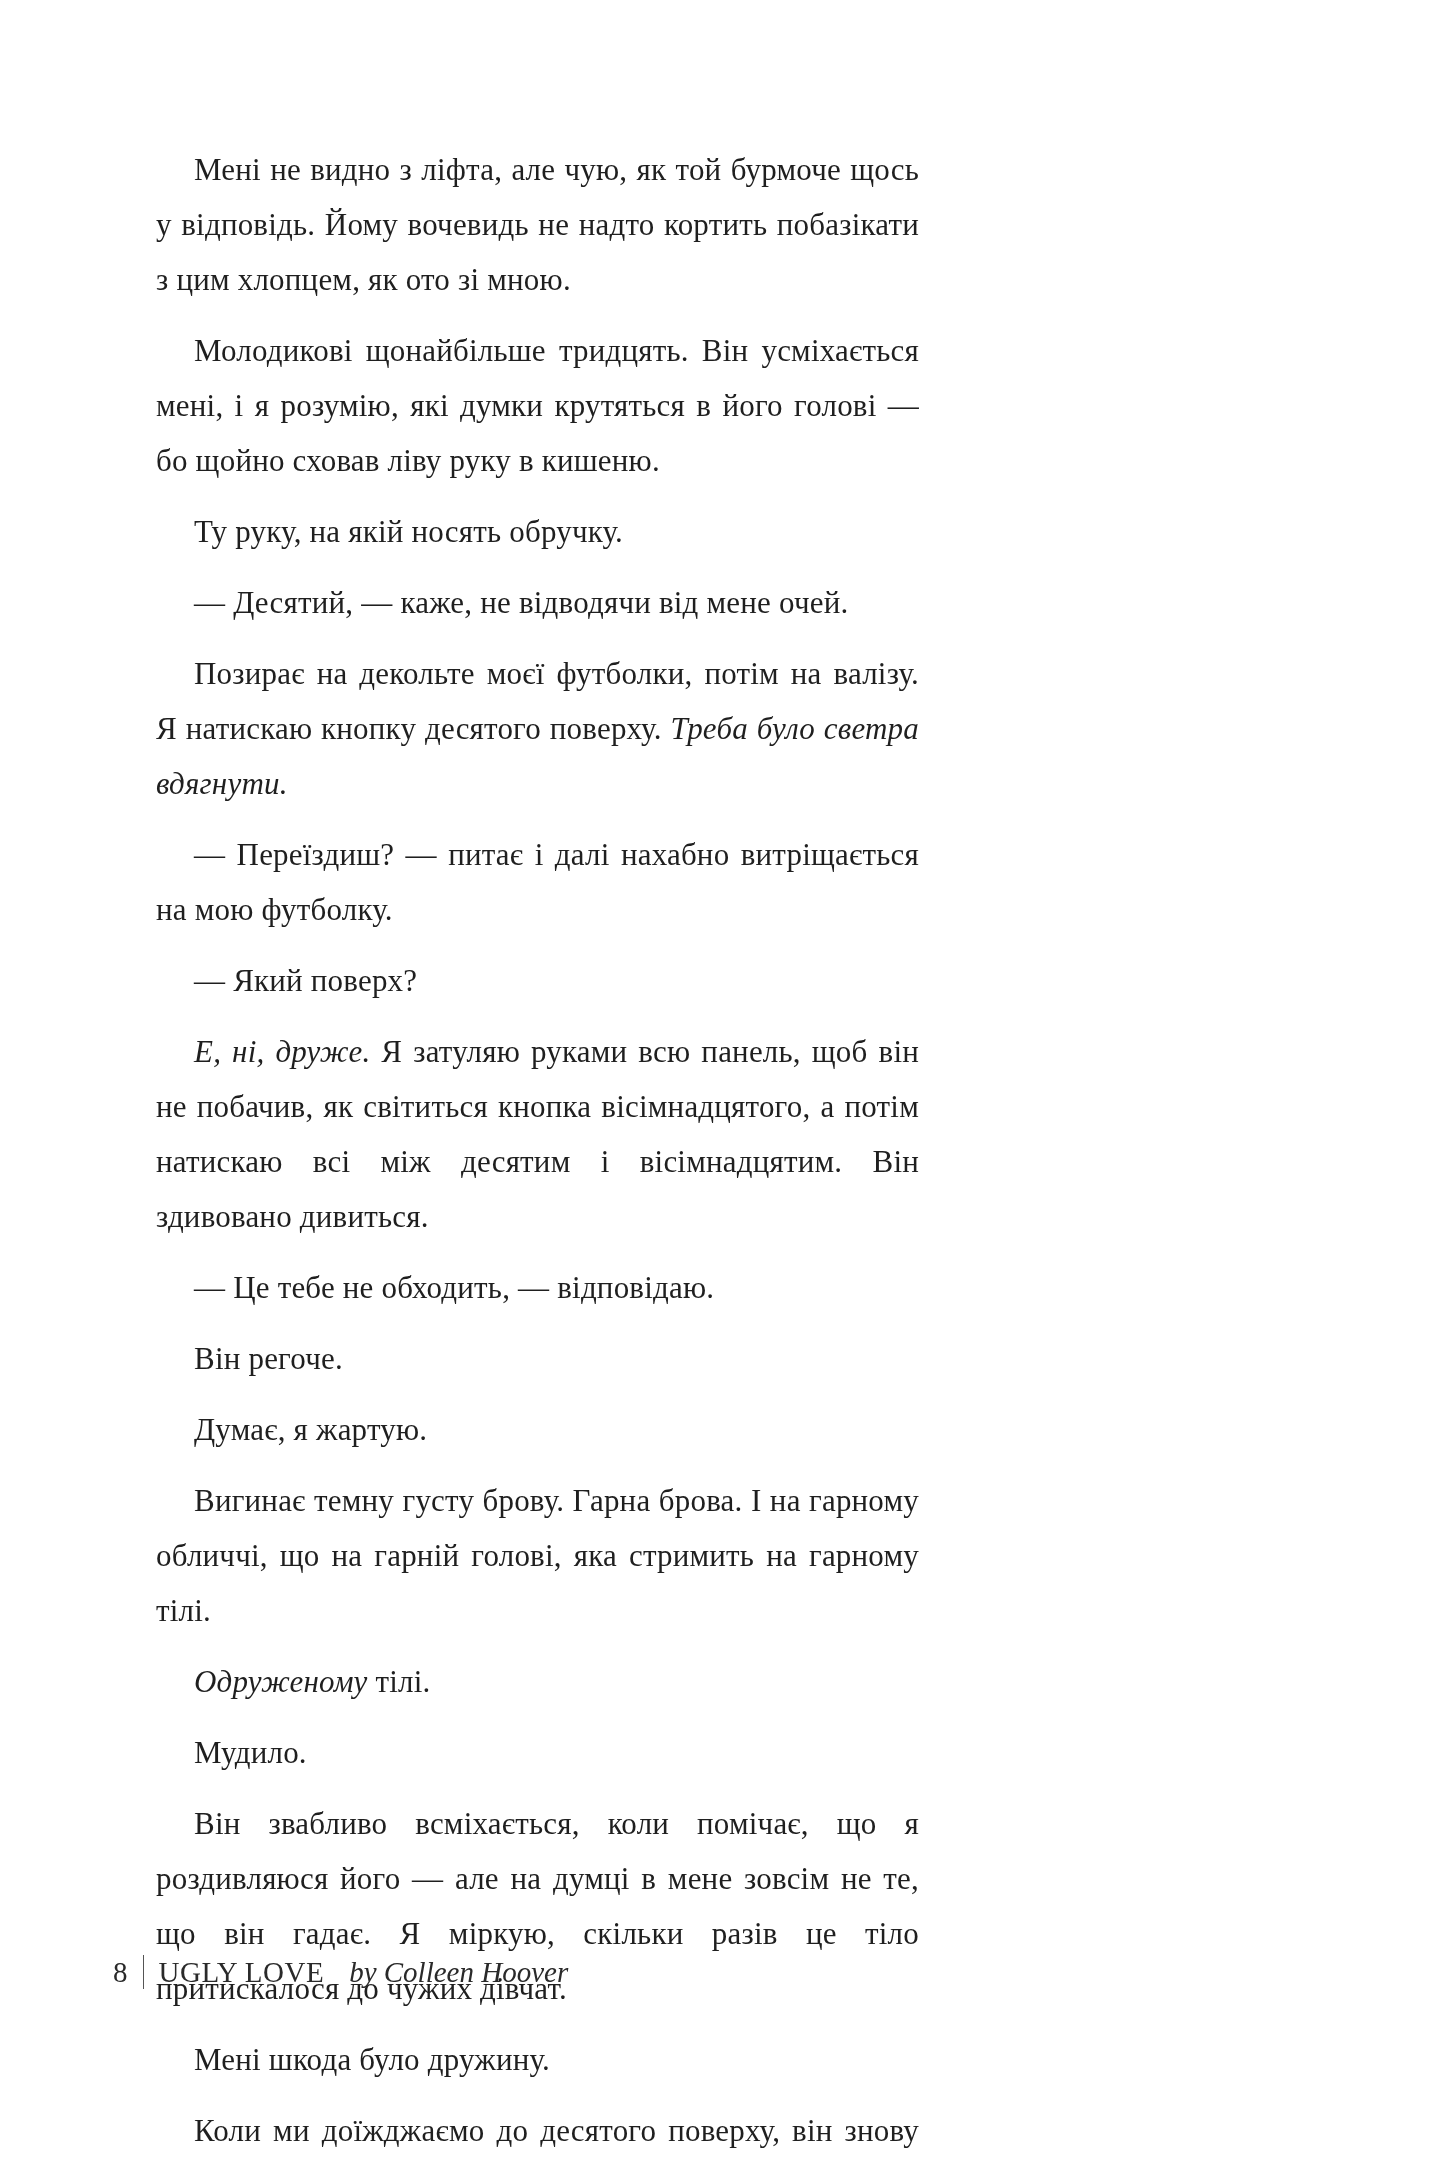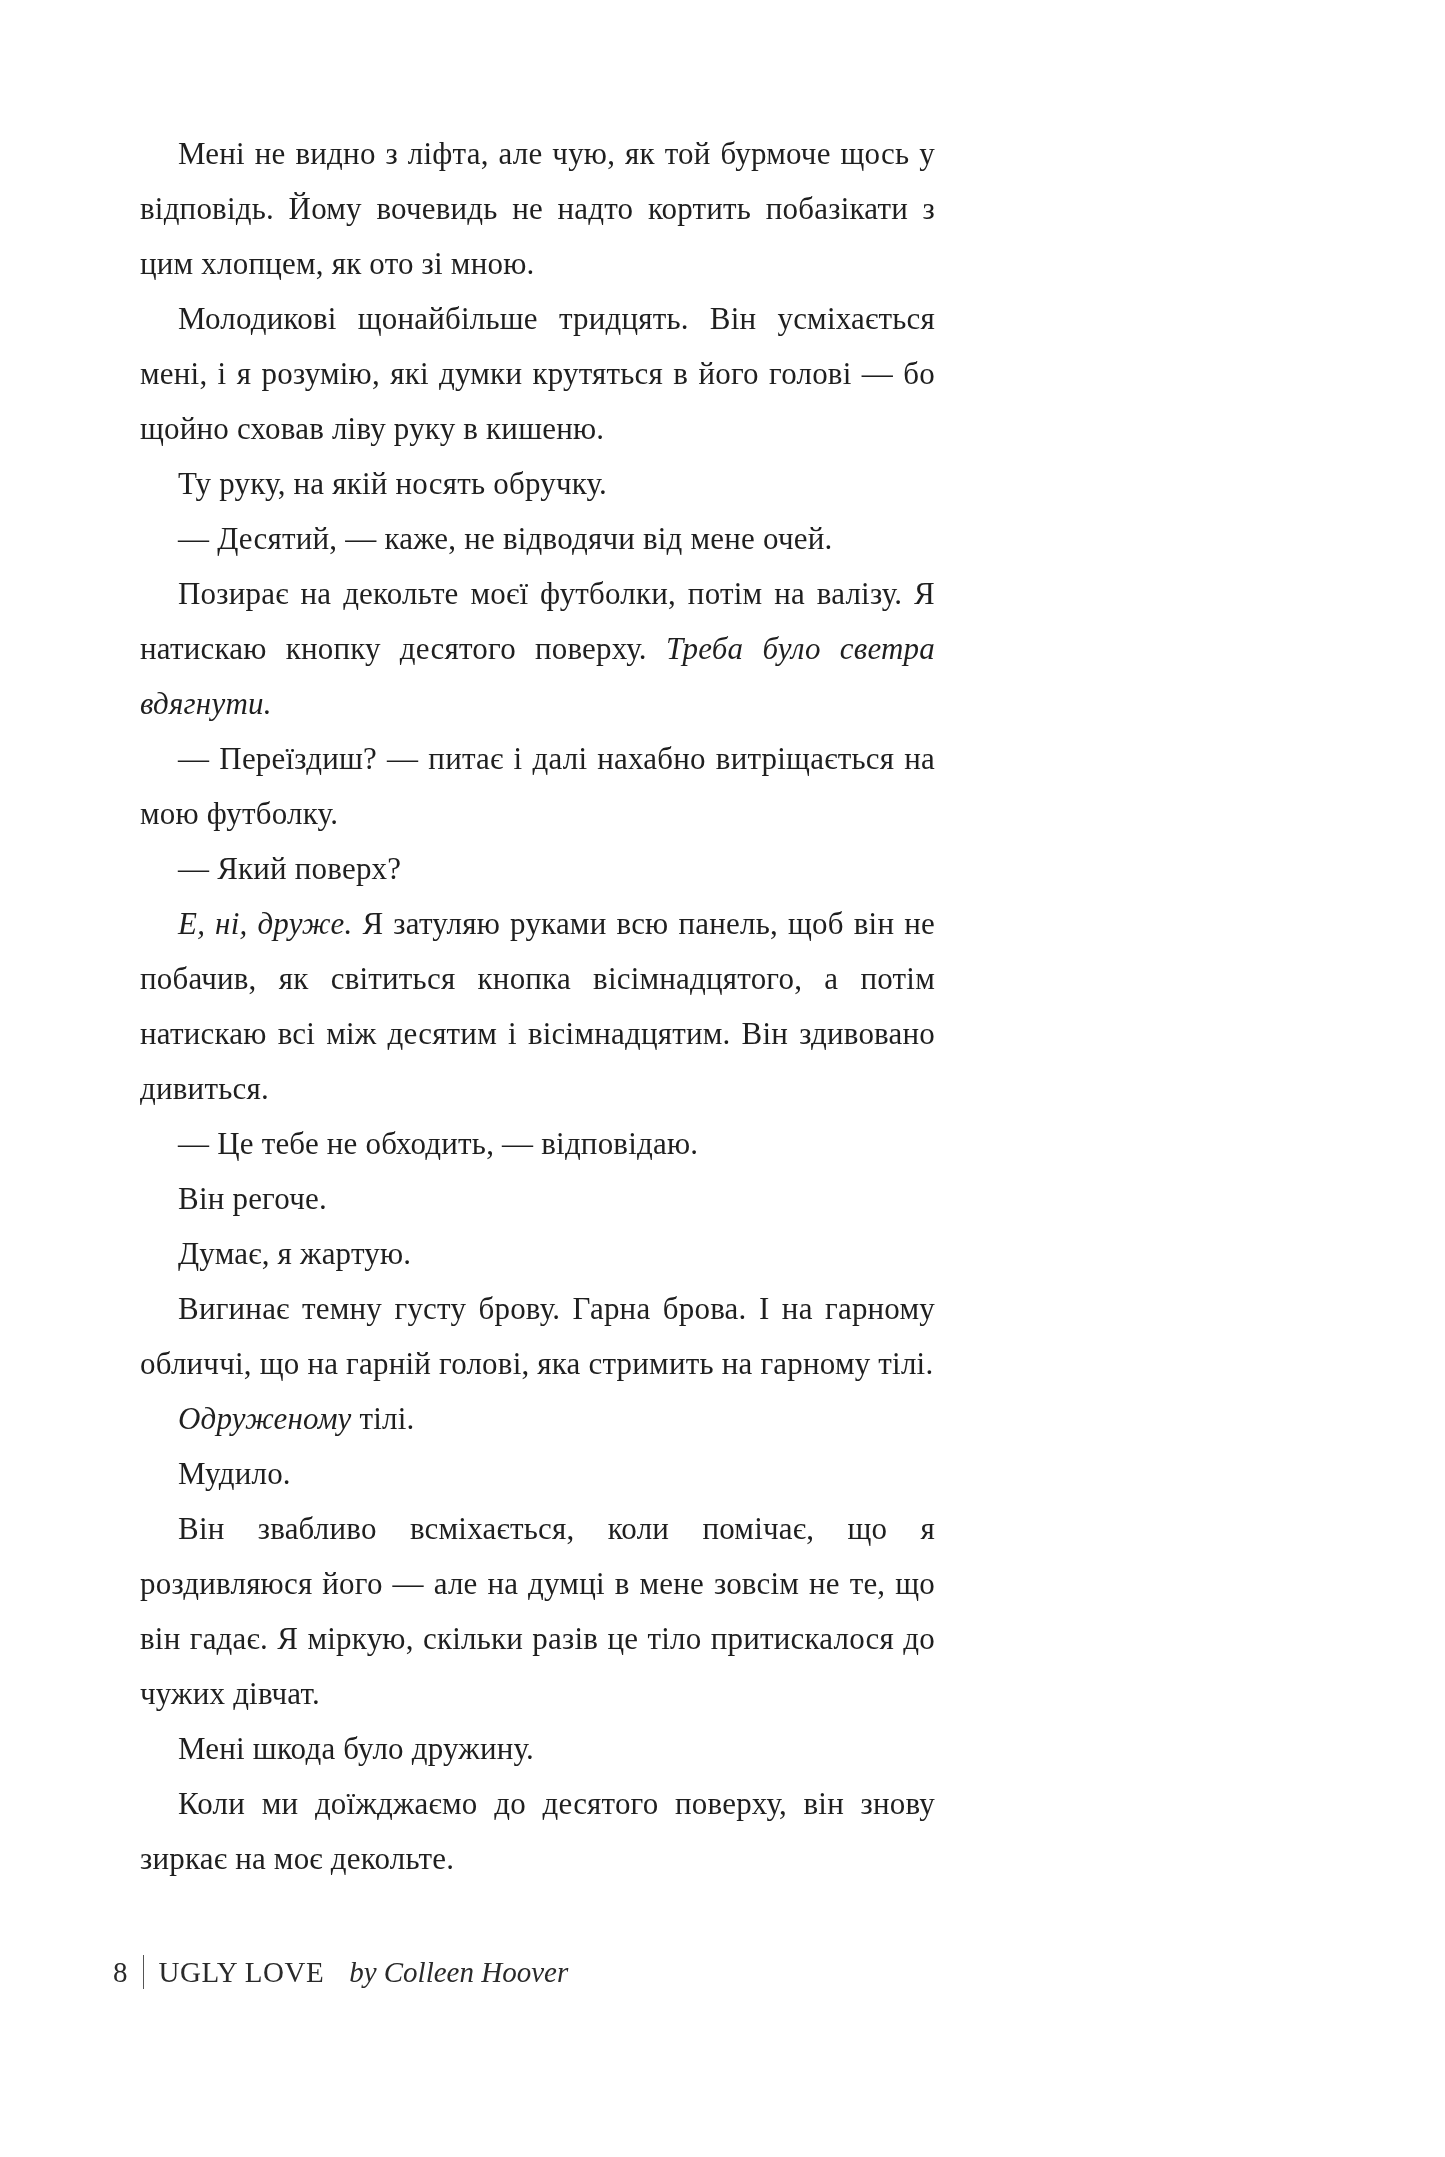--- a/index.html
+++ b/index.html
@@ -16,21 +16,21 @@
     color: #1f1f1f;
     overflow: hidden;
   }
   .text-block {
     position: absolute;
     left: 140px;
     top: 126px;
     width: 795px;
   }
   .para {
-    margin: 0;
+    margin: 16px;
     font-size: 31px;
     line-height: 55px;
     text-align: justify;
     text-indent: 38px;
     letter-spacing: 0.2px;
   }
   .para .italic {
     font-style: italic;
   }
   .footer {

